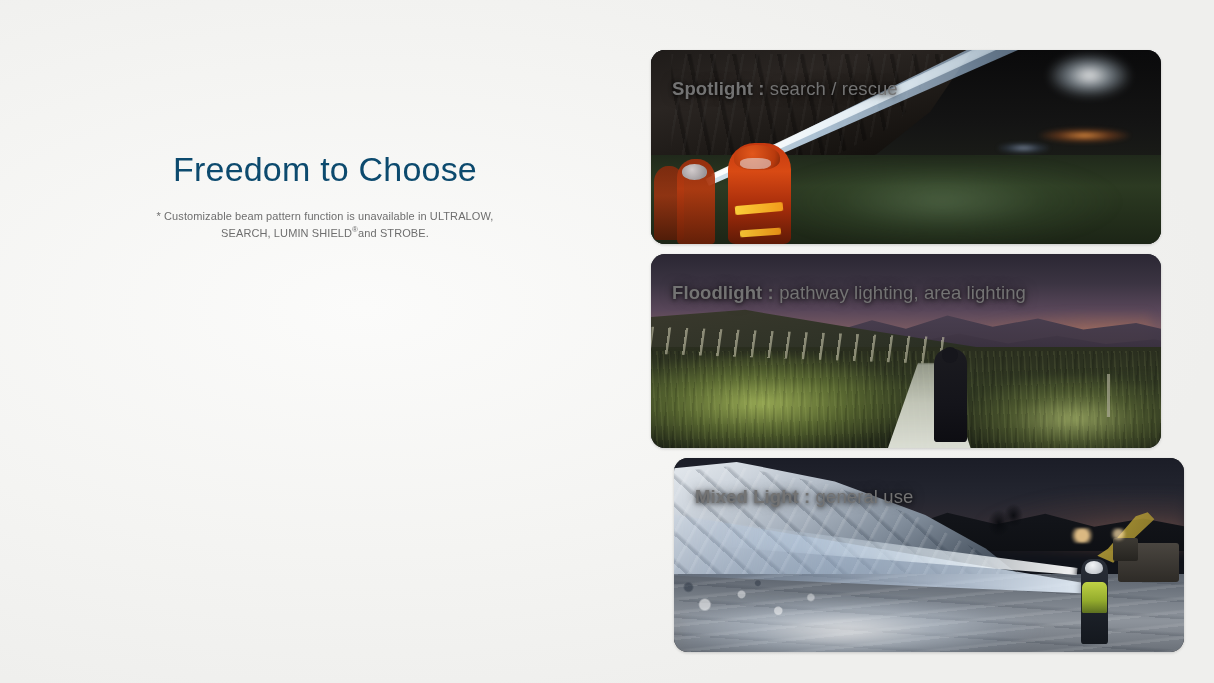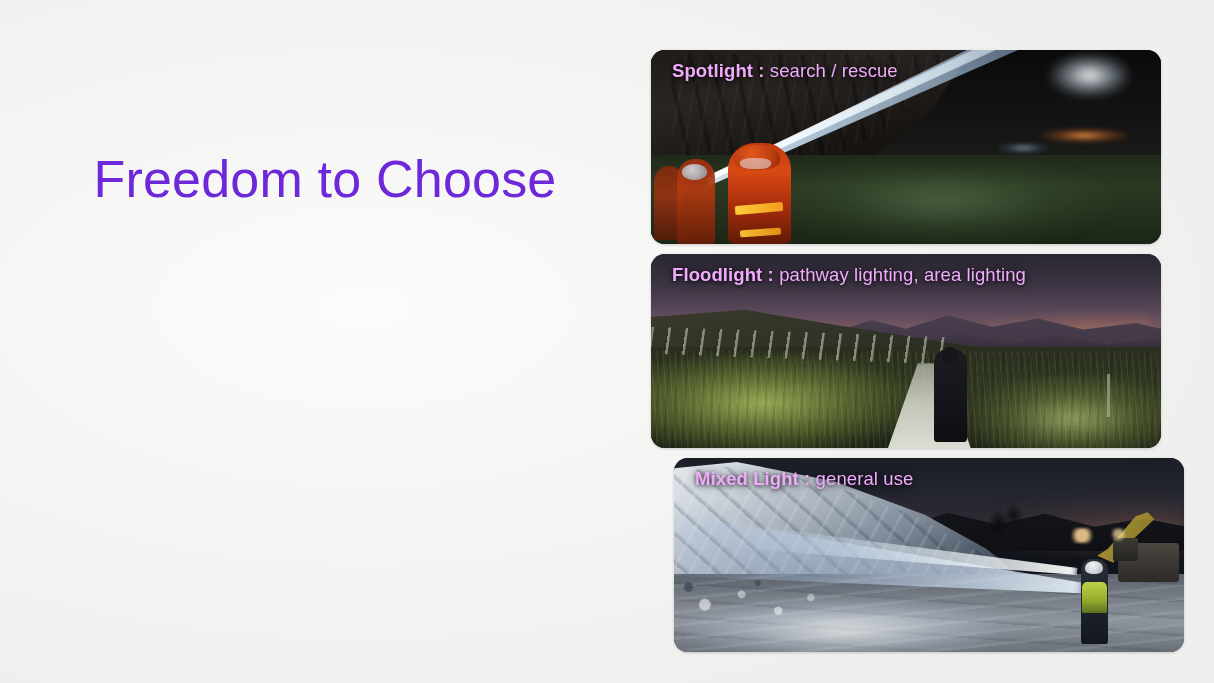--- a/index.html
+++ b/index.html
@@ -25,25 +25,25 @@
   
   .left-col {
     position: absolute;
     left: 40px;
     top: 150px;
     width: 570px;
     text-align: center;
     color: #2f2f2f;
   }
   .headline {
-    font-size: 52px;
+    font-size: 34px;
     font-weight: 300;
     letter-spacing: 0.2px;
     line-height: 1.12;
-    color: #6d28d9;
+    color: #0c4a6e;
     margin: 0;
     white-space: nowrap;
   }
   .subhead {
     font-size: 33px;
     font-weight: 300;
     letter-spacing: 0.1px;
     line-height: 1.3;
     color: #3a3a3a;
     margin: 6px 0 0 0;
@@ -93,24 +93,24 @@
   .card:last-child { margin-bottom: 0; margin-left: 23px; }
 
   .scene {
     position: absolute;
     inset: 0;
     overflow: hidden;
   }
   .caption {
     position: absolute;
     left: 21px;
-    top: 10px;
+    top: 28px;
     z-index: 40;
     font-size: 18.5px;
-    color: #f0abfc;
+    color: #737373;
     text-shadow: 0 1px 4px rgba(0,0,0,0.75), 0 0 12px rgba(0,0,0,0.5);
     white-space: nowrap;
     letter-spacing: 0.1px;
   }
   .caption .lead { font-weight: 700; }
   .caption .rest { font-weight: 400; }
 
   
   .s1-sky {
     position: absolute; inset: 0;
@@ -451,20 +451,24 @@
       radial-gradient(ellipse 30% 40% at 62% 44%, rgba(8,10,14,0.88) 0%, rgba(0,0,0,0) 70%);
   }
 </style>
 </head>
 <body>
 
 <div class="page-bg"></div>
 
 <div class="left-col">
   <h1 class="headline">Freedom to Choose</h1>
+  <div class="footnote">
+    <span>* Customizable beam pattern function is unavailable in ULTRALOW,</span><br>
+    <span>SEARCH, LUMIN SHIELD</span><span class="reg">®</span><span>and STROBE.</span>
+  </div>
 </div>
 
 <div class="cards">
 
   <div class="card">
     <div class="scene">
       <div class="s1-sky"></div>
       <div class="s1-cliff"></div>
       <div class="s1-cliff-tex"></div>
       <div class="s1-ground"></div>

